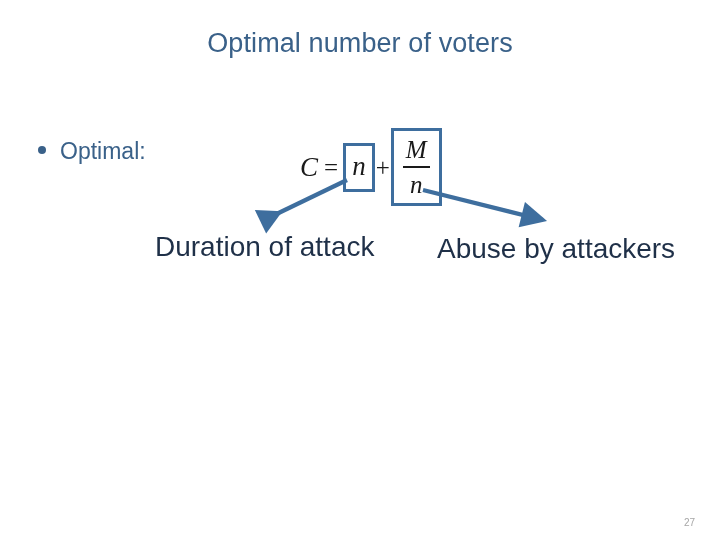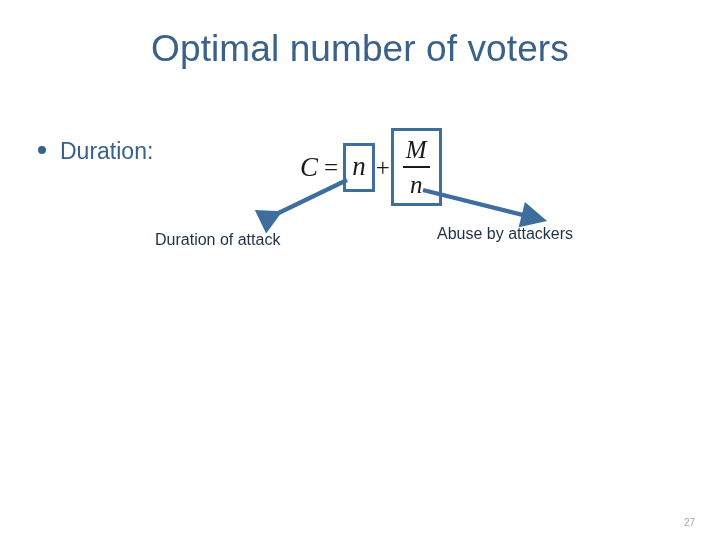--- a/index.html
+++ b/index.html
@@ -19,21 +19,21 @@
     overflow: hidden;
   }
 
   
   #slide-title {
     position: absolute;
     left: 0;
     top: 28px;
     width: 720px;
     text-align: center;
-    font-size: 37px;
+    font-size: 27px;
     font-weight: 400;
     letter-spacing: 0.1px;
     color: #3A6189;
     white-space: nowrap;
   }
 
   
   .bullet-row {
     position: absolute;
     left: 38px;
@@ -123,47 +123,47 @@
     left: 0;
     top: 0;
     width: 720px;
     height: 540px;
     pointer-events: none;
   }
 
   
   .caption {
     position: absolute;
-    font-size: 16px;
+    font-size: 28px;
     font-weight: 400;
     color: #1F3048;
     white-space: nowrap;
   }
   #caption-left  { left: 155px; top: 231px; }
-  #caption-right { left: 437px; top: 225px; }
+  #caption-right { left: 437px; top: 233px; }
 
   
   #page-number {
     position: absolute;
     right: 25px;
     bottom: 12px;
     font-size: 10px;
     color: #A6A6A6;
   }
 </style>
 </head>
 <body>
 
 <div id="slide">
 
   <div id="slide-title">Optimal number of voters</div>
 
   <div class="bullet-row">
     <span class="bullet-dot"></span>
-    <span class="bullet-text">Duration:</span>
+    <span class="bullet-text">Optimal:</span>
   </div>
 
   <div id="formula">
     <span class="sym">C</span>
     <span class="eq">=</span>
     <span class="box-n">
       <span class="sym">n</span>
     </span>
     <span class="plus">+</span>
     <span class="box-frac">

